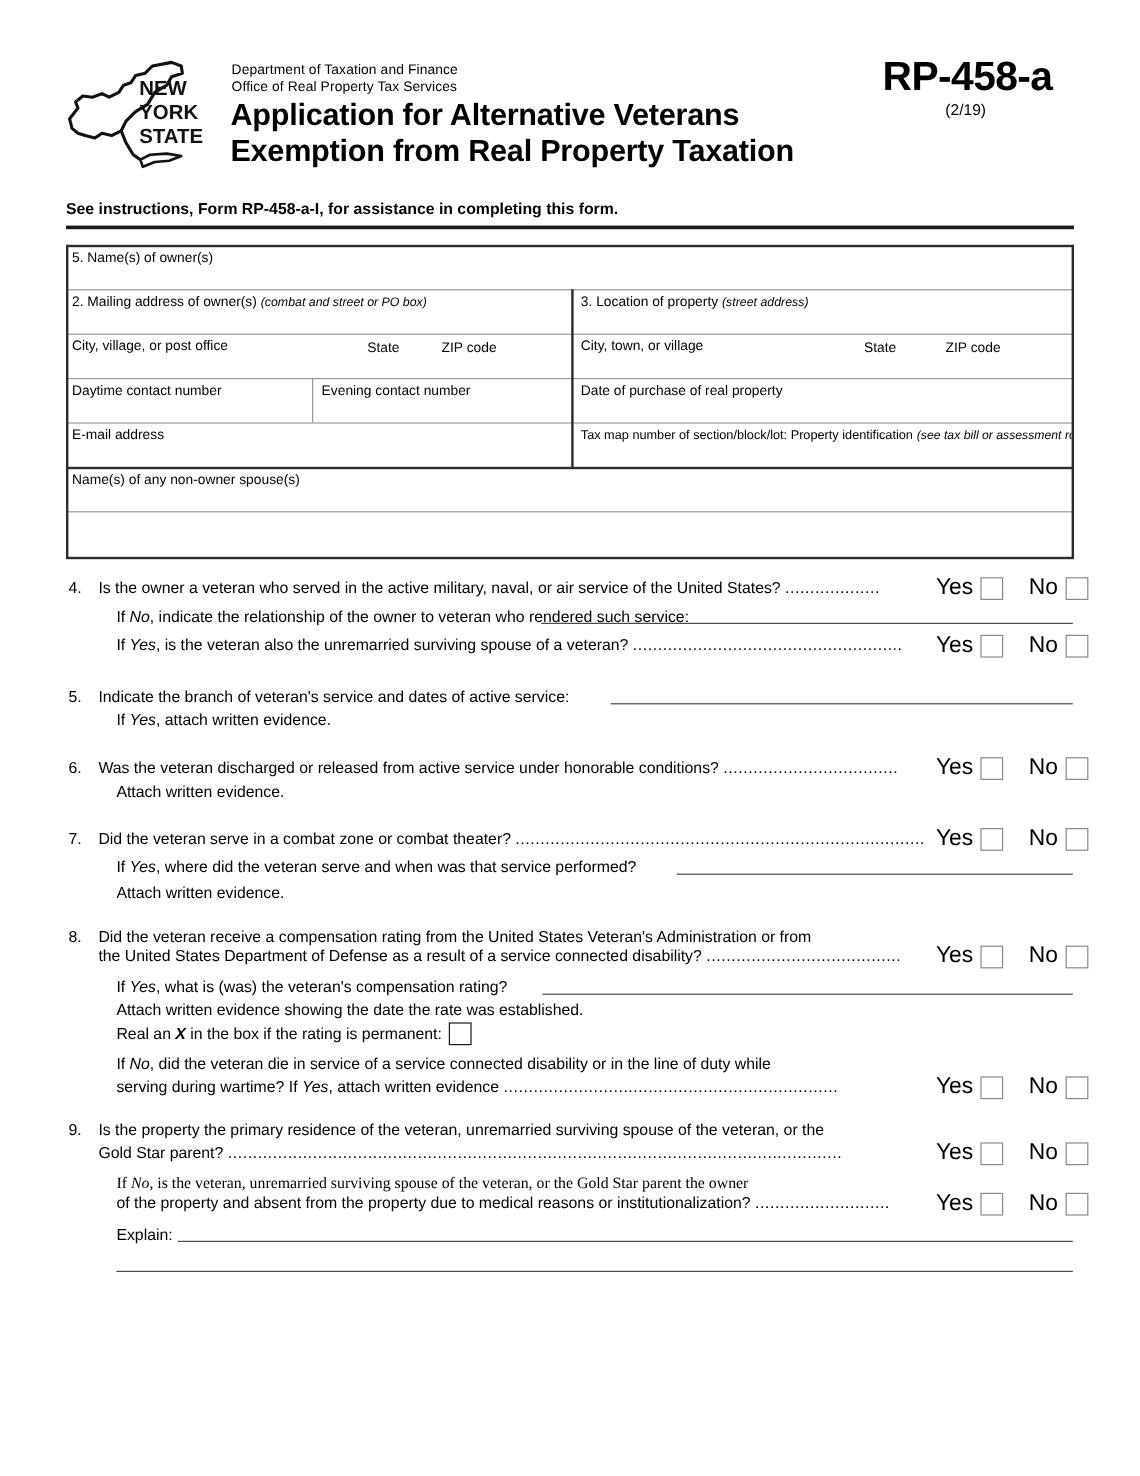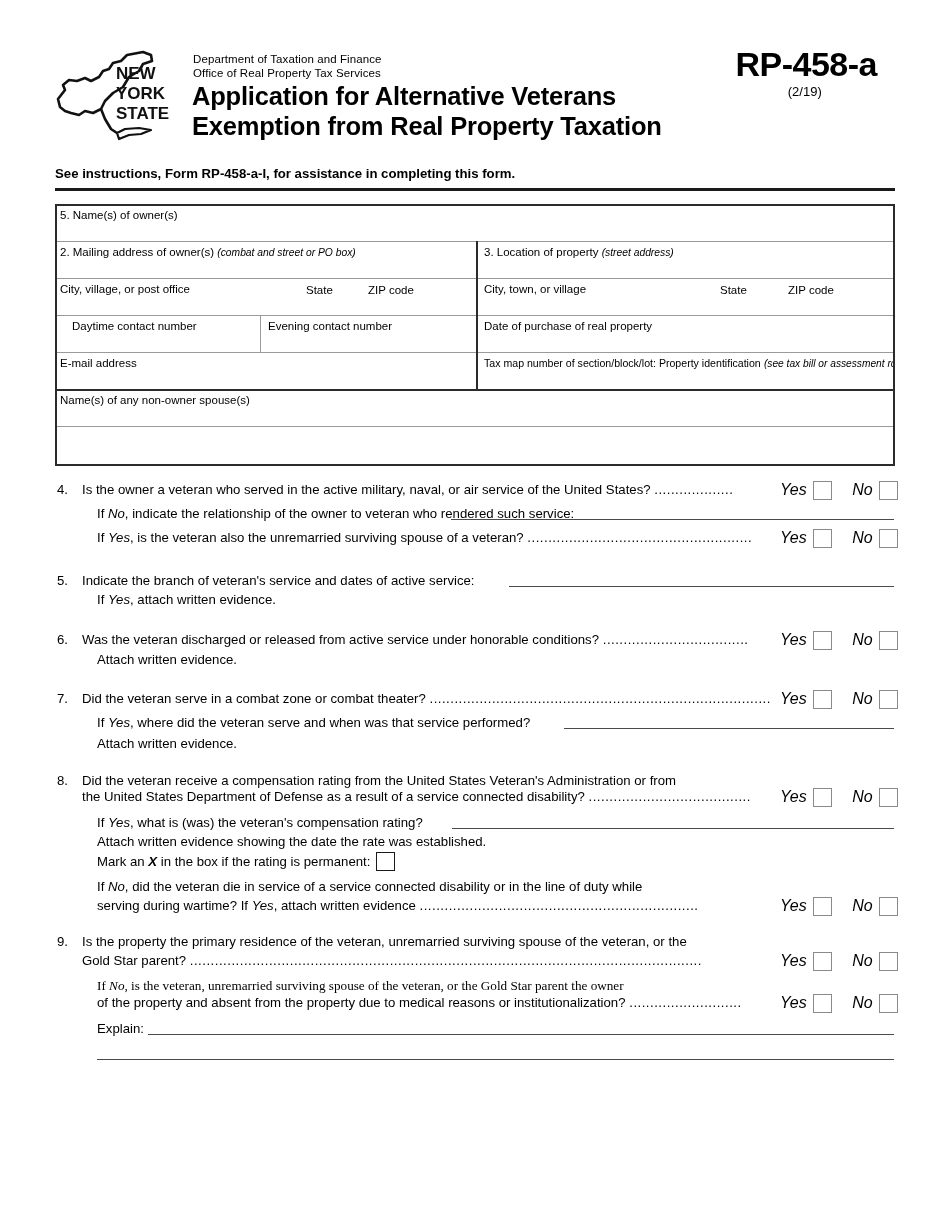--- a/index.html
+++ b/index.html
@@ -131,23 +131,22 @@
   }
   .qnum {
     position: absolute;
     font-size: 13.2px;
     line-height: 20px;
   }
   .qtext { white-space: nowrap; }
   .dots { letter-spacing: 0.5px; }
   .yn {
     position: absolute;
-    font-size: 16px;
+    font-size: 19px;
     line-height: 20px;
-    font-style: italic;
   }
   .cbox {
     display: inline-block;
     width: 19px;
     height: 19px;
     border: 1.5px solid #8a8a8a;
     box-sizing: border-box;
     vertical-align: -5px;
     margin-left: 6px;
     background: #fff;
@@ -235,21 +234,21 @@
     </div>
     <div class="sublabel" style="left:251px;top:80px;">State</div>
     <div class="sublabel" style="left:313px;top:80px;">ZIP code</div>
 
     <div class="cell" style="left:424px;top:75px;width:414px;height:36px;">
       <span>City, town, or village</span>
     </div>
     <div class="sublabel" style="left:665px;top:80px;">State</div>
     <div class="sublabel" style="left:733px;top:80px;">ZIP code</div>
 
-    <div class="cell" style="left:12px;top:112px;width:216px;height:36px;">
+    <div class="cell" style="left:0;top:112px;width:216px;height:36px;">
       <span>Daytime contact number</span>
     </div>
     <div class="cell" style="left:208px;top:112px;width:212px;height:36px;">
       <span>Evening contact number</span>
     </div>
     <div class="cell" style="left:0;top:149px;width:420px;height:36px;">
       <span>E-mail address</span>
     </div>
 
     <div class="cell" style="left:424px;top:112px;width:414px;height:36px;">
@@ -336,21 +335,21 @@
     <span style="margin-left:16px">No</span><span class="cbox"></span>
   </div>
 
   <div class="q" style="left:97px;top:813px;">
     <span>If </span><span class="ital">Yes</span><span>, what is (was) the veteran's compensation rating?</span>
   </div>
   <div class="fill-line" style="left:452px;top:828px;width:442px;"></div>
   <div class="q" style="left:97px;top:832px;">Attach written evidence showing the date the rate was established.</div>
 
   <div class="q" style="left:97px;top:852px;">
-    <span>Mark an </span><span class="boldital">X</span><span> in the box if the rating is permanent:</span><span class="cbox black"></span>
+    <span>Real an </span><span class="boldital">X</span><span> in the box if the rating is permanent:</span><span class="cbox black"></span>
   </div>
 
   <div class="q" style="left:97px;top:877px;">
     <span>If </span><span class="ital">No</span><span>, did the veteran die in service of a service connected disability or in the line of duty while</span>
   </div>
   <div class="q" style="left:97px;top:896px;">
     <span>serving during wartime? If </span><span class="ital">Yes</span><span>, attach written evidence</span>
     <span class="dots">...................................................................</span>
   </div>
   <div class="yn" style="left:780px;top:896px;">

